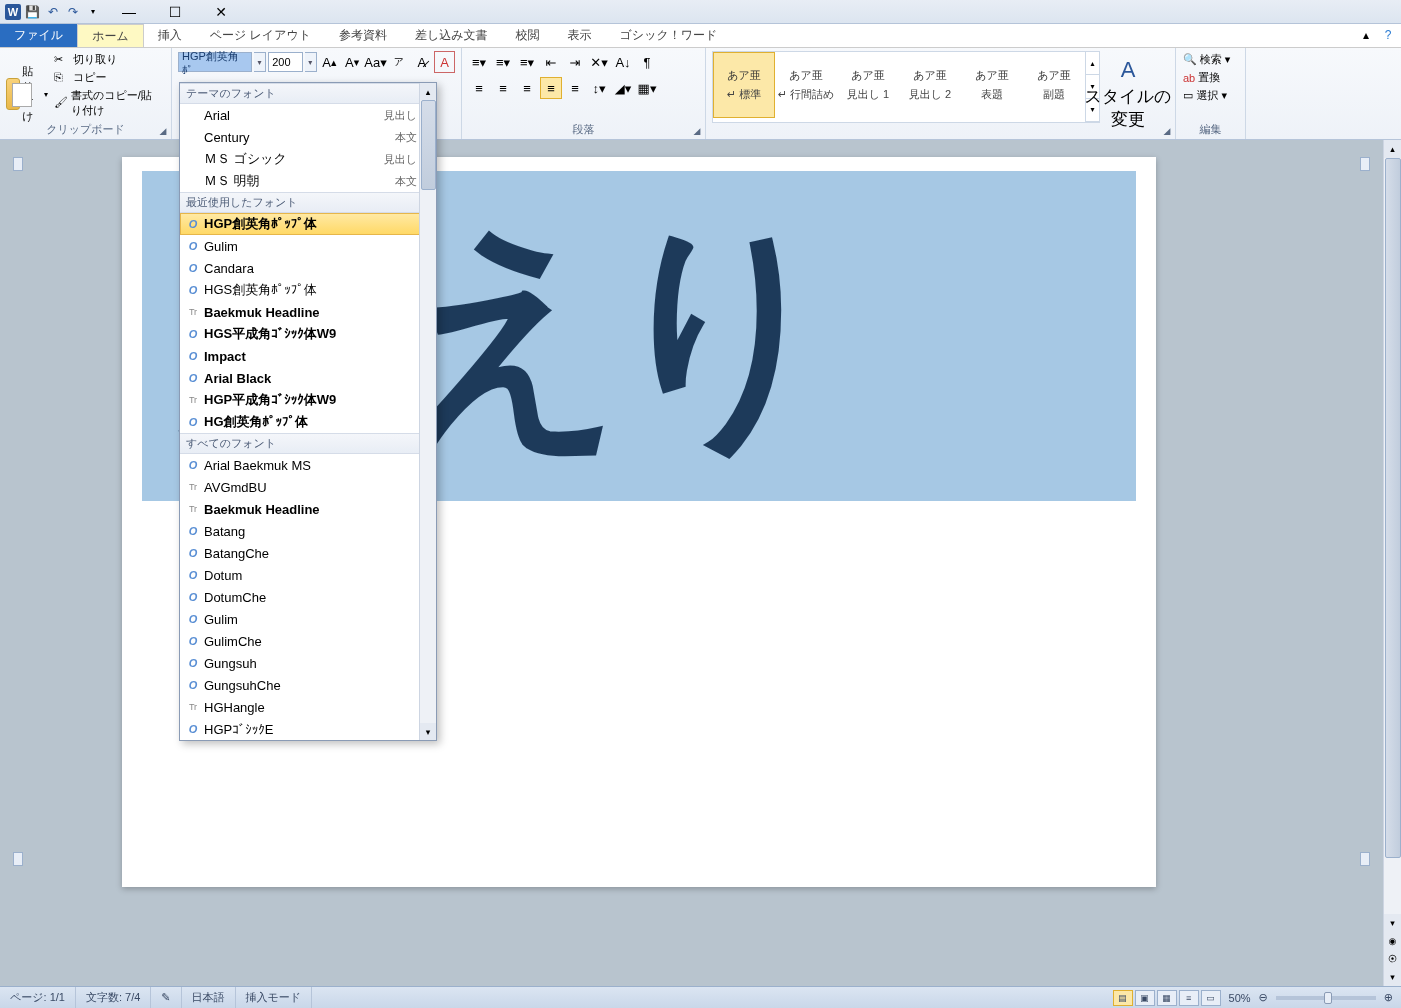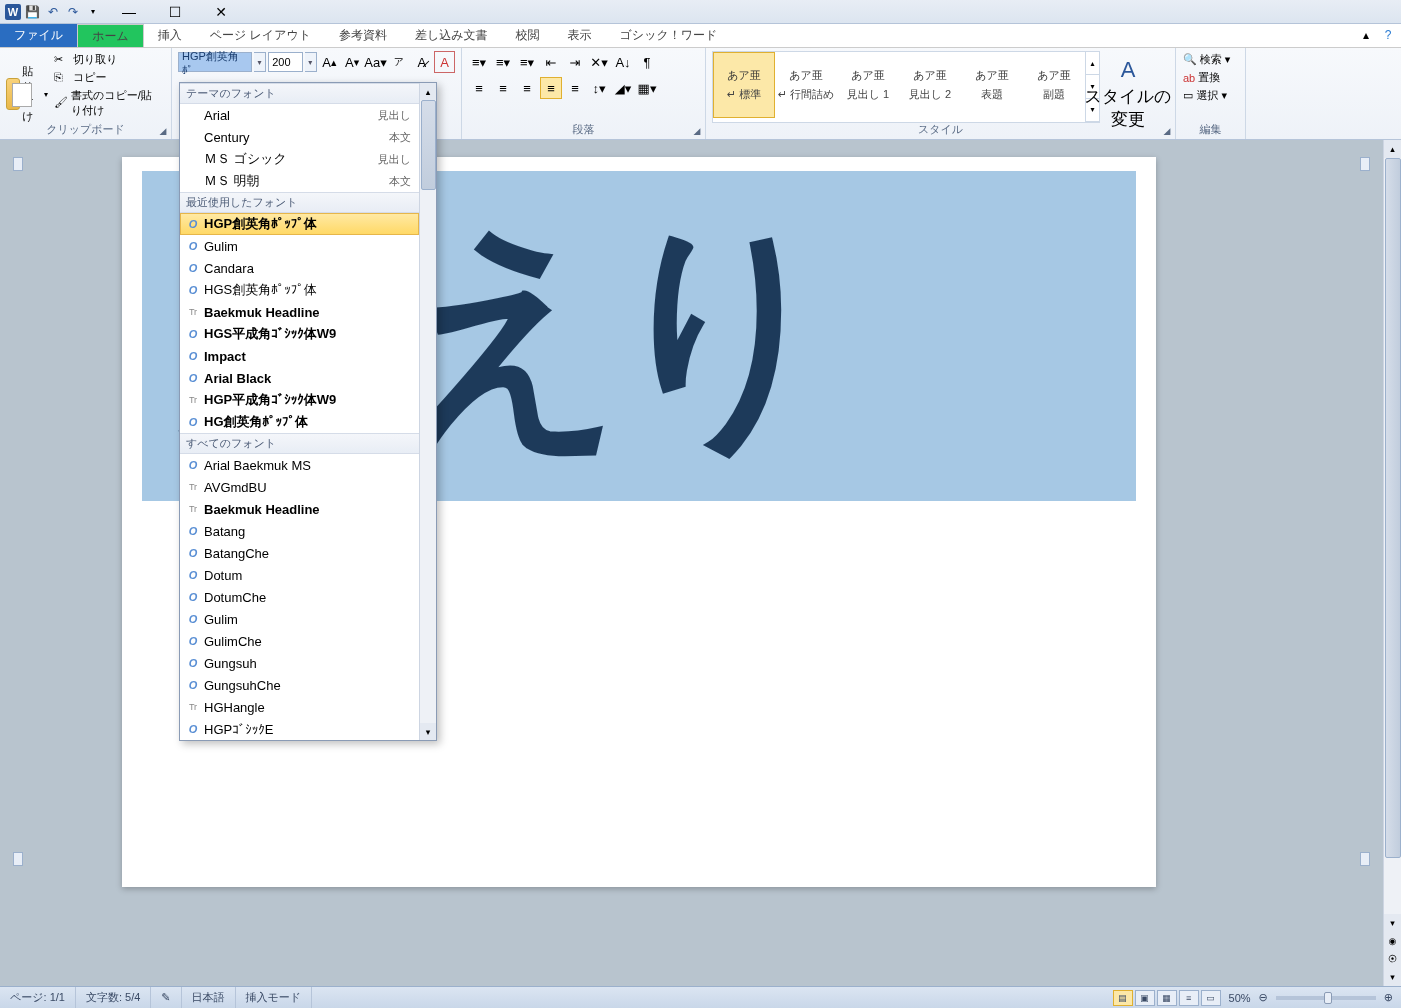--- a/index.html
+++ b/index.html
@@ -7,21 +7,21 @@
 .titlebar{height:24px;background:linear-gradient(#e8edf5,#dce5f0);display:flex;align-items:center;border-bottom:1px solid #b5c4d9}
 .qat{display:flex;align-items:center;gap:2px;padding:0 4px}
 .qat-icon{width:18px;height:18px;display:flex;align-items:center;justify-content:center;cursor:pointer}
 .w-icon{width:16px;height:16px;background:#2b579a;color:#fff;font-weight:bold;font-size:11px;display:flex;align-items:center;justify-content:center;border-radius:2px}
 .title-text{flex:1;text-align:center;color:#444;font-size:13px}
 .winbtns{display:flex;gap:0}
 .winbtn{width:46px;height:24px;display:flex;align-items:center;justify-content:center;cursor:pointer;font-size:14px}
 .tabs{height:24px;background:#fff;display:flex;align-items:stretch;border-bottom:1px solid #ccc;position:relative}
 .file-tab{background:#2a6dc1;color:#fff;padding:0 14px;display:flex;align-items:center;font-size:12px}
 .tab{padding:0 14px;display:flex;align-items:center;color:#444;cursor:pointer}
-.tab.active{background:#22c55e;border:1px solid #ccc;border-bottom:none}
+.tab.active{background:#fef9c3;border:1px solid #ccc;border-bottom:none}
 .ribbon-help{position:absolute;right:4px;top:2px;display:flex;gap:4px}
 .ribbon-help span{width:18px;height:18px;display:flex;align-items:center;justify-content:center;cursor:pointer}
 .ribbon{height:92px;background:linear-gradient(#f7f9fc,#eef2f8);border-bottom:1px solid #b5c4d9;display:flex}
 .group{border-right:1px solid #cdd8e6;padding:3px 6px 2px;display:flex;flex-direction:column;position:relative}
 .group-label{position:absolute;bottom:2px;left:0;right:0;text-align:center;font-size:11px;color:#5a6b85}
 .group-body{display:flex;gap:4px;flex:1}
 .paste-btn{display:flex;flex-direction:row;align-items:center;gap:2px;width:42px;cursor:pointer}
 .paste-ico{width:30px;height:32px;background:linear-gradient(#f9d27a,#e9b84a);border:1px solid #c9a23a;border-radius:3px;position:relative}
 .paste-ico::before{content:"";position:absolute;top:4px;left:5px;width:18px;height:22px;background:#fff;border:1px solid #aaa}
 .small-btns{display:flex;flex-direction:column;gap:1px;font-size:11px}
@@ -215,21 +215,20 @@
           <div>▾</div>
           <div>▾</div>
         </div>
       </div>
       <div class="change-styles">
         <div style="font-size:22px;color:#2b579a">A</div>
         <div style="font-size:17px;text-align:center;white-space:pre">スタイルの
 変更</div>
       </div>
     </div>
-    <div class="group-label">スタイル</div>
     <div class="launcher">◢</div>
   </div>
 
   <div class="group" style="width:70px">
     <div class="edit-btns">
       <div class="edit-btn"><span>🔍</span><span>検索</span>▾</div>
       <div class="edit-btn">
           <span style="color:#c33">ab</span>
           <span>置換</span>
         </div>
@@ -254,21 +253,21 @@
 <div class="vscroll">
   <div class="vscroll-btn">▴</div>
   <div class="vscroll-thumb"></div>
   <div class="vscroll-btn" style="position:absolute;bottom:54px;width:100%">▾</div>
   <div class="vscroll-btn" style="position:absolute;bottom:36px;width:100%">◉</div>
   <div class="vscroll-btn" style="position:absolute;bottom:18px;width:100%">⦿</div>
   <div class="vscroll-btn" style="position:absolute;bottom:0;width:100%">▾</div>
 </div>
 
 <div class="font-dropdown">
-  <div style="position:relative;padding-right:17px" id="fd-body">
+  <div style="position:relative;padding-right:11px" id="fd-body">
       <div class="fd-section">テーマのフォント</div>
       <div class="fd-item">
         <span class="fd-icon"></span>
         <span class="fd-name" style="">Arial</span>
         <span class="fd-tag">見出し</span>
       </div>
       <div class="fd-item">
         <span class="fd-icon"></span>
         <span class="fd-name" style="">Century</span>
         <span class="fd-tag">本文</span>
@@ -380,21 +379,21 @@
     </div>
   <div class="fd-scroll">
     <div class="fd-scroll-btn">▴</div>
     <div class="fd-thumb"></div>
     <div class="fd-scroll-btn" style="position:absolute;bottom:0;width:100%">▾</div>
   </div>
 </div>
 
 <div class="statusbar">
   <div class="sb-item">ページ: 1/1</div>
-  <div class="sb-item">文字数: 5/4</div>
+  <div class="sb-item">文字数: 7/4</div>
   <div class="sb-item">✎</div>
   <div class="sb-item">日本語</div>
   <div class="sb-item">挿入モード</div>
   <div class="sb-right">
     <div class="view-btn active">▤</div>
     <div class="view-btn">▣</div>
     <div class="view-btn">▦</div>
     <div class="view-btn">≡</div>
     <div class="view-btn">▭</div>
     <span style="margin:0 6px">50%</span>

